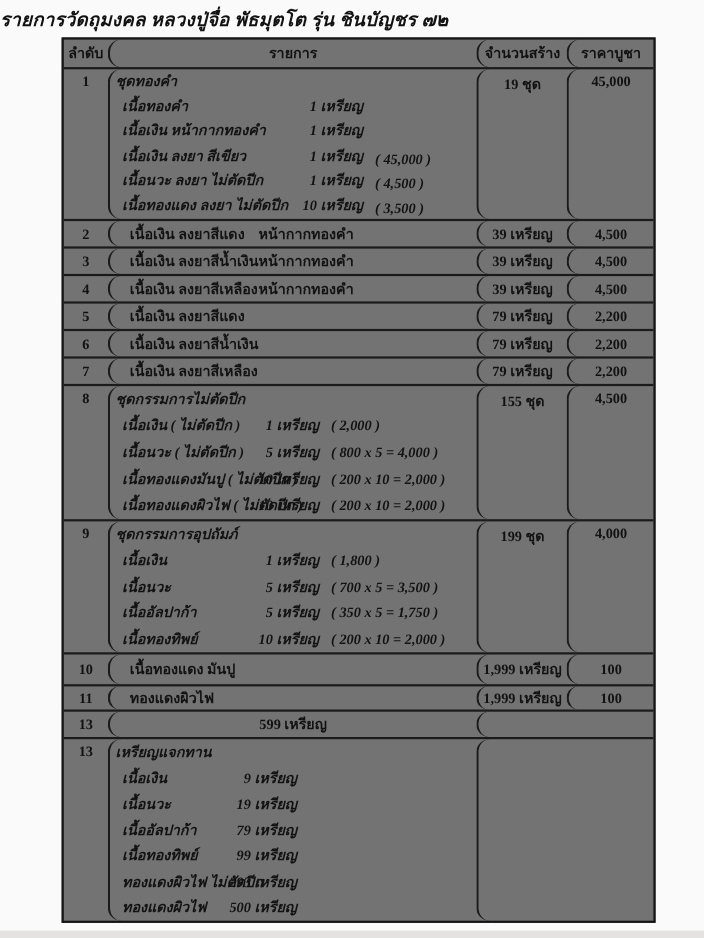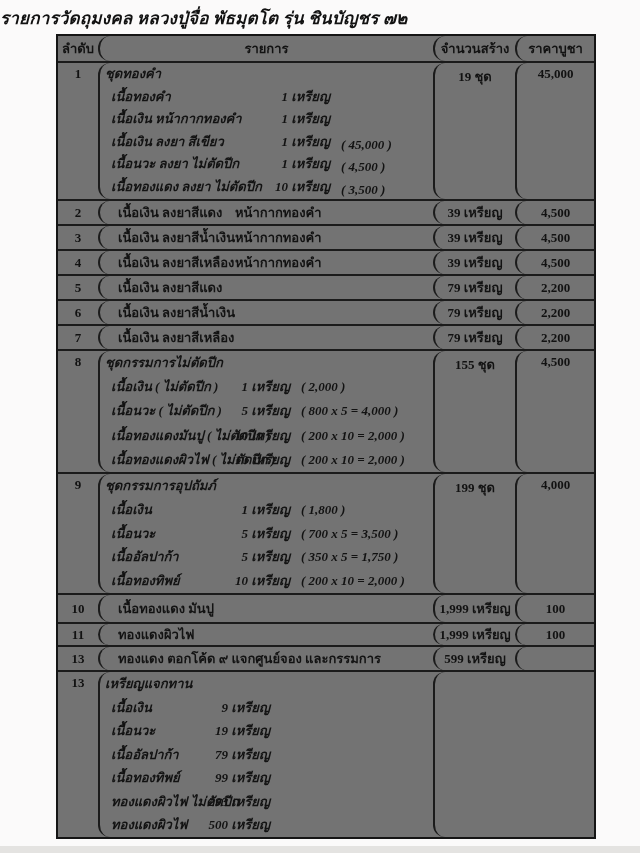--- a/index.html
+++ b/index.html
@@ -238,23 +238,20 @@
         <div class="row single r11 h-11">
           <div class="c no">11</div>
           <div class="c item">
             <div class="title-text">ทองแดงผิวไฟ</div>
           </div>
           <div class="c qty">1,999 เหรียญ</div>
           <div class="c price">100</div>
         </div>
         <div class="row single r12 h-12">
           <div class="c no">13</div>
-          <div class="c item">
-            <div class="title-text">ทองแดง ตอกโค้ด ๙ แจกศูนย์จอง และกรรมการ</div>
-          </div>
           <div class="c qty">599 เหรียญ</div>
           <div class="c price"></div>
         </div>
         <div class="row multi r13 h-13">
           <div class="c no">13</div>
           <div class="c item">
             <div class="line title-line">เหรียญแจกทาน</div>
             <div class="line sub-line">
               <div class="sub-name">เนื้อเงิน</div>
               <div class="sub-amt">9 เหรียญ</div>

